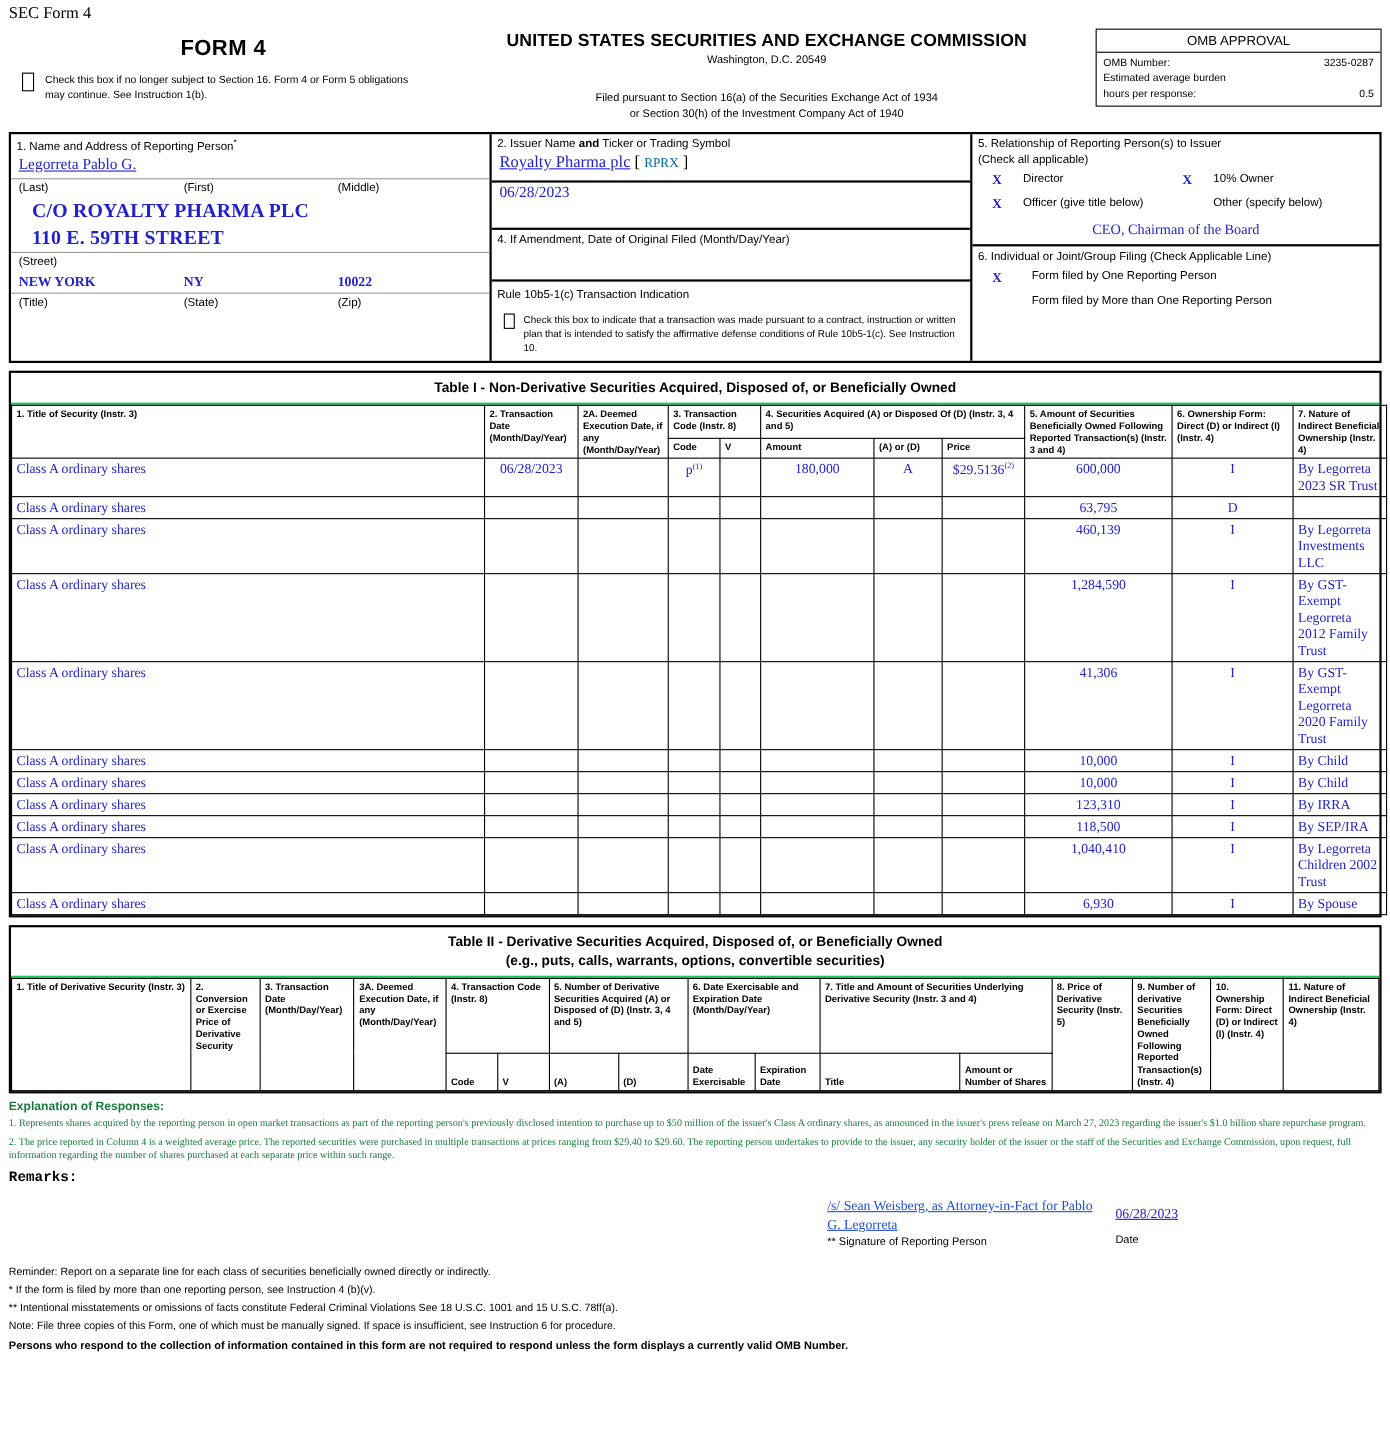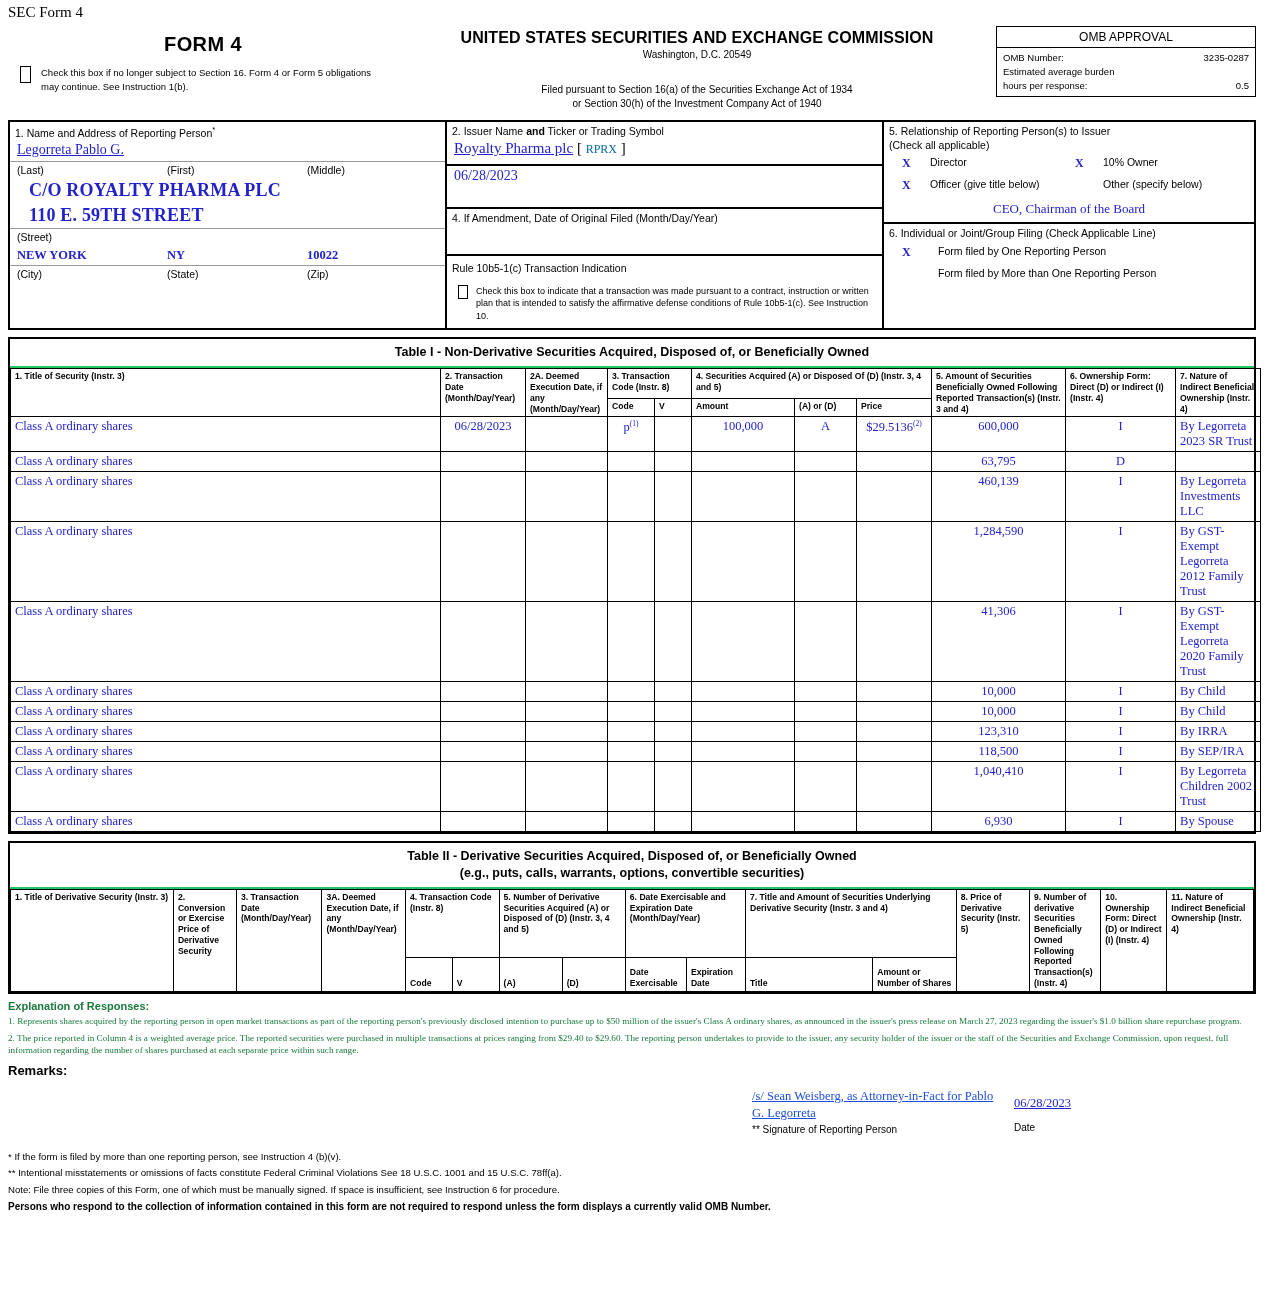--- a/index.html
+++ b/index.html
@@ -214,20 +214,21 @@
     margin: 0 0 5px 0;
     font-family: "Liberation Serif", serif;
     font-size: 9.2px;
     color: #1a7a3c;
     line-height: 1.35;
   }
   .remarks {
     font-size: 13px;
     font-weight: bold;
     margin: 6px 8px 0 8px;
+    font-family: Liberation Mono, monospace;
   }
 
   
   .sig-wrap { margin: 10px 8px 0 8px; display: flex; }
   .sig-spacer { width: 744px; }
   .sig-block { width: 250px; }
   .sig-name {
     font-family: "Liberation Serif", serif;
     color: #1d4ed8;
     font-size: 12.5px;
@@ -313,21 +314,21 @@
       <div class="addr-line">110 E. 59TH STREET</div>
       <div class="subline">
         <span>(Street)</span>
       </div>
       <div class="citystate">
         <span>NEW YORK</span>
         <span>NY</span>
         <span>10022</span>
       </div>
       <div class="subline">
-        <span>(City)</span>
+        <span>(Title)</span>
         <span>(State)</span>
         <span>(Zip)</span>
       </div>
     </div>
 
     <div>
       <div class="mid-cell-seg" style="min-height:44px;">
         <div class="boxlabel">
           <span>2. Issuer Name </span><b>and</b><span> Ticker or Trading Symbol</span>
         </div>
@@ -419,21 +420,21 @@
           <th>Price</th>
         </tr>
       </thead>
       <tbody>
           <tr>
             <td class="sec-title">Class A ordinary shares</td>
             <td class="ctr">06/28/2023</td>
             <td class="ctr"></td>
             <td class="ctr code-p">p<sup>(1)</sup></td>
             <td class="ctr"></td>
-            <td class="ctr">100,000</td>
+            <td class="ctr">180,000</td>
             <td class="ctr">A</td>
             <td class="ctr price">$<span class="amt">29.5136<sup>(2)</sup></span></td>
             <td class="ctr">600,000</td>
             <td class="ctr">I</td>
             <td>By Legorreta 2023 SR Trust</td>
           </tr>
           <tr>
             <td class="sec-title">Class A ordinary shares</td>
             <td class="ctr"></td>
             <td class="ctr"></td>
@@ -636,19 +637,20 @@
       <div class="sig-name">/s/ Sean Weisberg, as Attorney-in-Fact for Pablo G. Legorreta</div>
       <div class="sig-cap">** Signature of Reporting Person</div>
     </div>
     <div class="date-block">
       <div class="date-val">06/28/2023</div>
       <div class="date-cap">Date</div>
     </div>
   </div>
 
   <div class="footer">
+    <div>Reminder: Report on a separate line for each class of securities beneficially owned directly or indirectly.</div>
     <div>* If the form is filed by more than one reporting person, see Instruction 4 (b)(v).</div>
     <div>** Intentional misstatements or omissions of facts constitute Federal Criminal Violations See 18 U.S.C. 1001 and 15 U.S.C. 78ff(a).</div>
     <div>Note: File three copies of this Form, one of which must be manually signed. If space is insufficient, see Instruction 6 for procedure.</div>
     <div class="bold">Persons who respond to the collection of information contained in this form are not required to respond unless the form displays a currently valid OMB Number.</div>
   </div>
 
 </div>
 
 </body></html>

